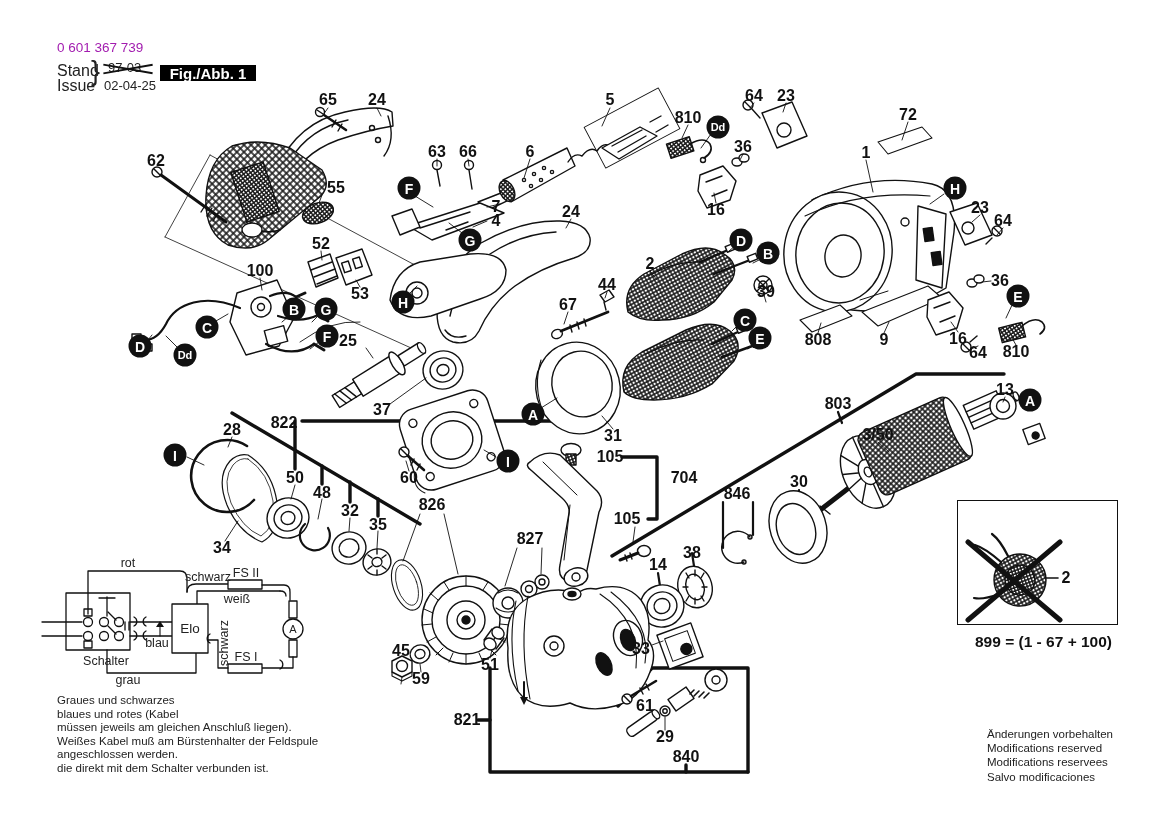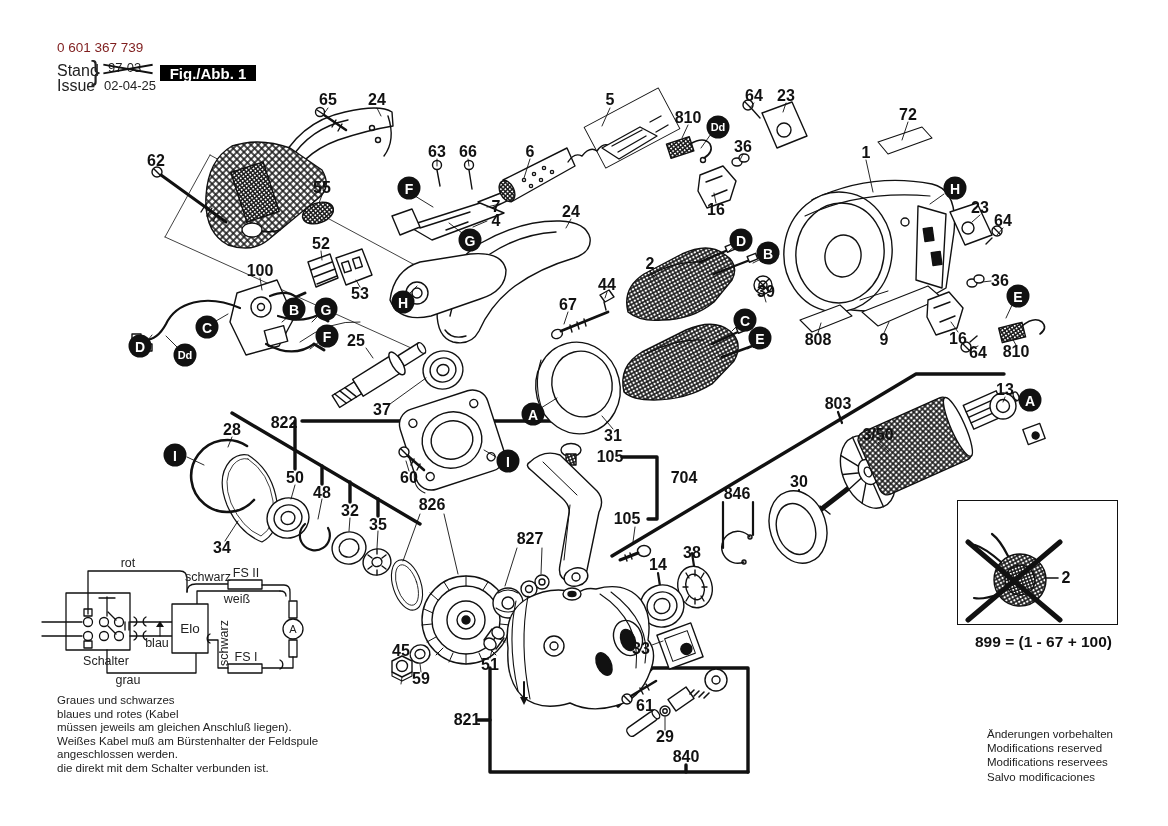--- a/index.html
+++ b/index.html
@@ -5,21 +5,21 @@
   html,body{margin:0;padding:0;background:#fff;}
   #stage{position:relative;width:1168px;height:826px;background:#fff;overflow:hidden;
          font-family:"Liberation Sans","DejaVu Sans",sans-serif;color:#111;}
   #art{position:absolute;left:0;top:0;}
   .plabel{position:absolute;transform:translate(-50%,-50%);font-weight:bold;font-size:16px;
           color:#111;white-space:nowrap;line-height:1;}
   .callout{position:absolute;width:23px;height:23px;border-radius:50%;background:#111;color:#fff;
            font-weight:bold;font-size:14px;display:flex;align-items:center;justify-content:center;
            transform:translate(-50%,-50%);line-height:1;}
   .callout.small{font-size:11px;}
-  .hdr-num{position:absolute;left:57px;top:40px;font-size:13.5px;color:#7f1d1d;}
+  .hdr-num{position:absolute;left:57px;top:40px;font-size:13.5px;color:#a21caf;}
   .hdr-word{position:absolute;font-size:16px;color:#222;}
   .hdr-brace{position:absolute;left:91px;top:56px;font-size:27px;font-weight:normal;color:#222;}
   .hdr-date{position:absolute;font-size:13px;color:#222;}
   .xstrike{position:relative;display:inline-block;}
   .xstrike::before,.xstrike::after{content:"";position:absolute;left:-5px;right:-12px;top:50%;height:1.8px;background:#111;}
   .xstrike::before{transform:rotate(10deg);}
   .xstrike::after{transform:rotate(-10deg);}
   .figbox{position:absolute;left:160px;top:65px;width:96px;height:16px;background:#000;color:#fff;
           font-weight:bold;font-size:15px;display:flex;align-items:center;justify-content:center;}
   .notes{position:absolute;font-size:11.5px;line-height:13.6px;color:#222;}
@@ -696,40 +696,40 @@
       <div class="plabel" style="left: 468px; top: 152px;">66</div>
       <div class="plabel" style="left: 530px; top: 152px;">6</div>
       <div class="plabel" style="left: 610px; top: 100px;">5</div>
       <div class="plabel" style="left: 688px; top: 118px;">810</div>
       <div class="plabel" style="left: 754px; top: 96px;">64</div>
       <div class="plabel" style="left: 786px; top: 96px;">23</div>
       <div class="plabel" style="left: 908px; top: 115px;">72</div>
       <div class="plabel" style="left: 743px; top: 147px;">36</div>
       <div class="plabel" style="left: 866px; top: 153px;">1</div>
       <div class="plabel" style="left: 716px; top: 210px;">16</div>
-      <div class="plabel" style="left: 322px; top: 188px; text-align: right;">55</div>
+      <div class="plabel" style="left: 336px; top: 188px; text-align: right;">55</div>
       <div class="plabel" style="left: 496px; top: 207px;">7</div>
       <div class="plabel" style="left: 496px; top: 221px;">4</div>
       <div class="plabel" style="left: 571px; top: 212px;">24</div>
       <div class="plabel" style="left: 980px; top: 208px;">23</div>
       <div class="plabel" style="left: 1003px; top: 221px;">64</div>
       <div class="plabel" style="left: 321px; top: 244px;">52</div>
       <div class="plabel" style="left: 260px; top: 271px;">100</div>
       <div class="plabel" style="left: 360px; top: 294px;">53</div>
       <div class="plabel" style="left: 1000px; top: 281px;">36</div>
       <div class="plabel" style="left: 650px; top: 264px;">2</div>
       <div class="plabel" style="left: 607px; top: 285px;">44</div>
       <div class="plabel" style="left: 568px; top: 305px;">67</div>
       <div class="plabel" style="left: 766px; top: 292px;">39</div>
       <div class="plabel" style="left: 958px; top: 339px;">16</div>
       <div class="plabel" style="left: 978px; top: 353px;">64</div>
       <div class="plabel" style="left: 1016px; top: 352px;">810</div>
       <div class="plabel" style="left: 818px; top: 340px;">808</div>
       <div class="plabel" style="left: 884px; top: 340px;">9</div>
-      <div class="plabel" style="left: 356px; top: 341px;">25</div>
+      <div class="plabel" style="left: 348px; top: 341px;">25</div>
       <div class="plabel" style="left: 382px; top: 410px;">37</div>
       <div class="plabel" style="left: 838px; top: 404px;">803</div>
       <div class="plabel" style="left: 878px; top: 435px;">3/50</div>
       <div class="plabel" style="left: 1005px; top: 390px;">13</div>
       <div class="plabel" style="left: 232px; top: 430px;">28</div>
       <div class="plabel" style="left: 284px; top: 423px;">822</div>
       <div class="plabel" style="left: 613px; top: 436px;">31</div>
       <div class="plabel" style="left: 610px; top: 457px;">105</div>
       <div class="plabel" style="left: 684px; top: 478px;">704</div>
       <div class="plabel" style="left: 737px; top: 494px;">846</div>

